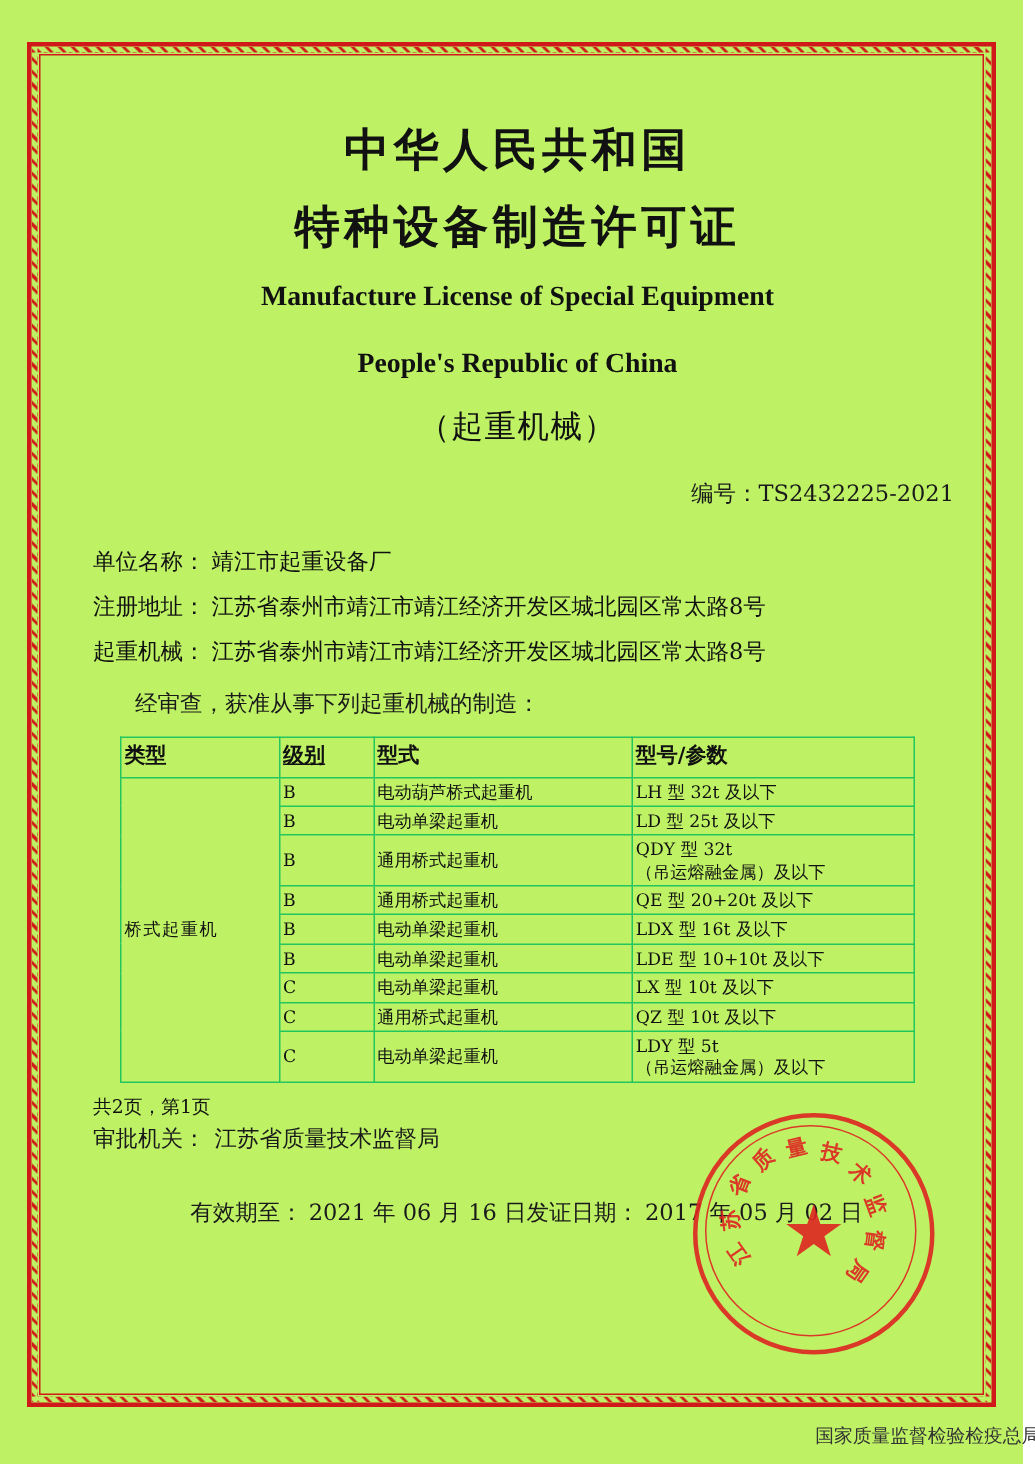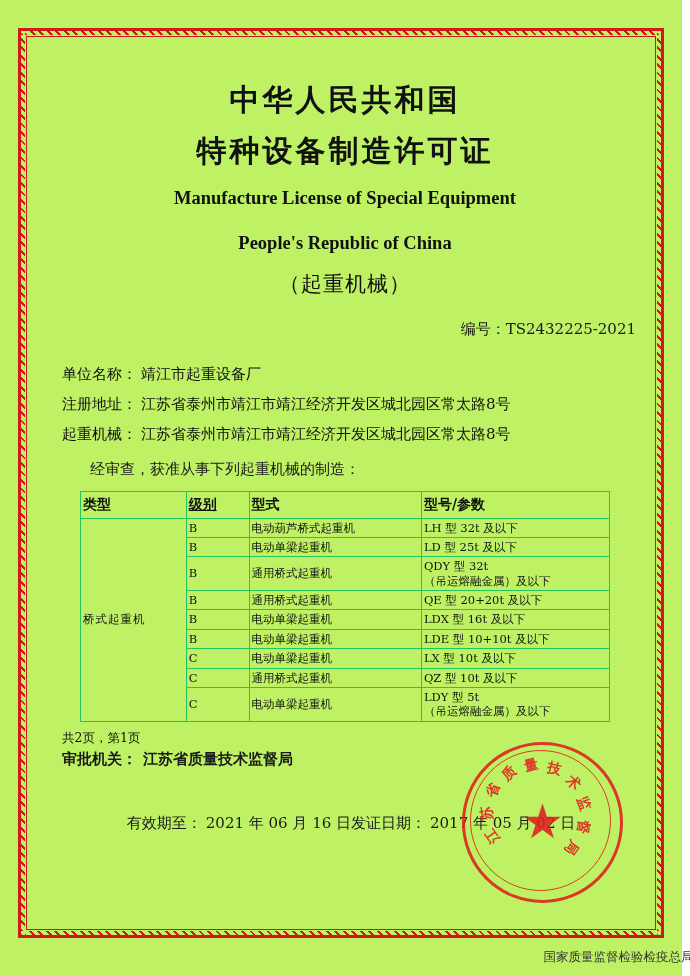--- a/index.html
+++ b/index.html
@@ -172,22 +172,21 @@
   .footer-block {
     position: absolute;
     left: 0;
     top: 700px;
     width: 610px;
     font-family: "DejaVu Serif", serif;
     font-size: 15px;
   }
   .approver {
     padding-left: 22px;
-    margin-bottom: 45px;
-    font-weight: bold;
+    margin-bottom: 30px;
   }
   .approver .val { padding-left: 6px; }
   .dates {
     display: flex;
     justify-content: center;
     padding-left: 22px;
     padding-right: 10px;
   }
   .valid-until .val, .issue-date .val { padding-left: 4px; }
 

